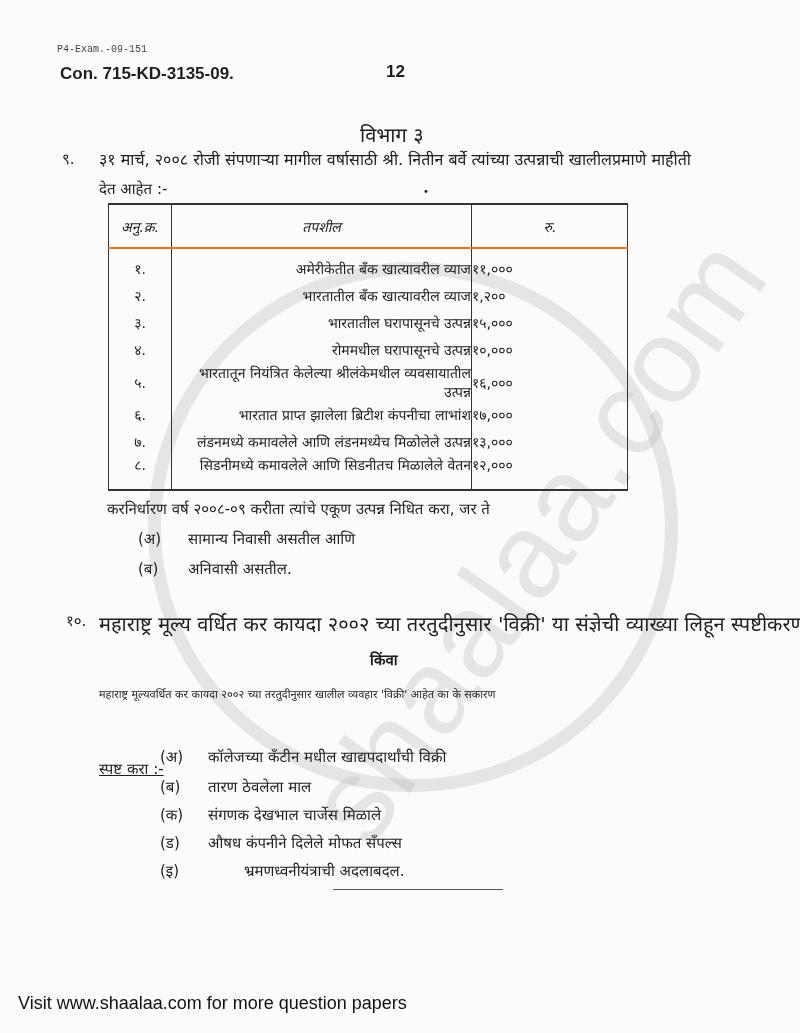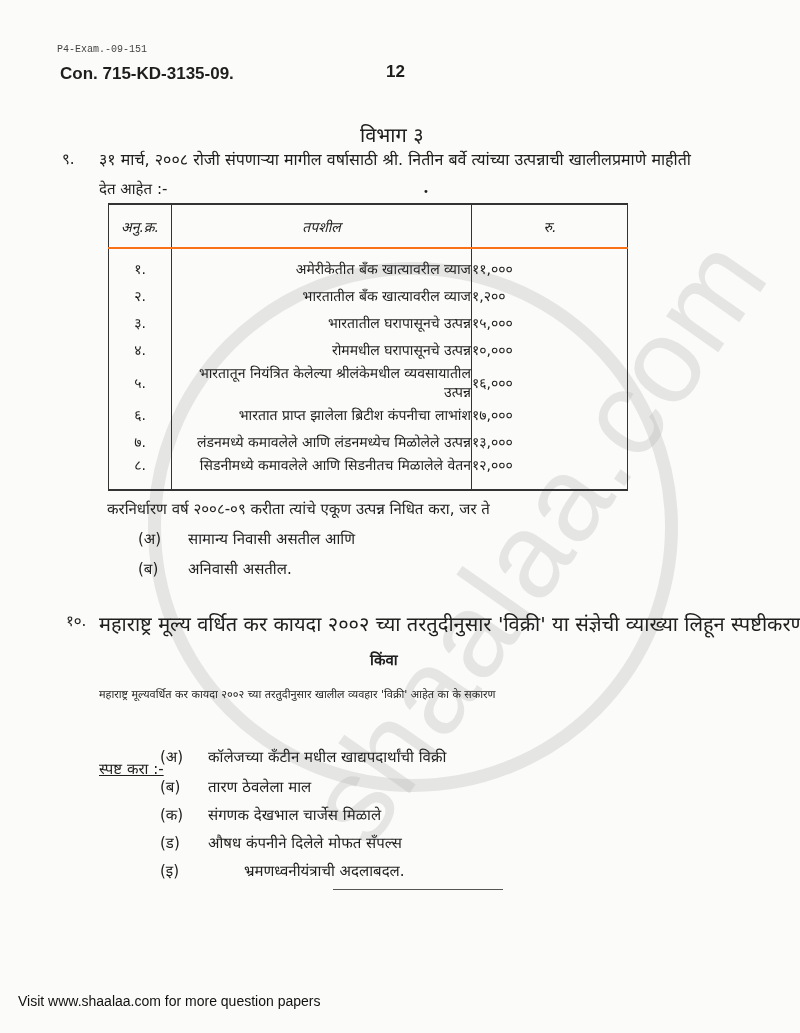--- a/index.html
+++ b/index.html
@@ -35,21 +35,21 @@
     table.income th {
       height: 40px; font-weight: normal; border-top: 2px solid #333; border-bottom: 2px solid #f97316; font-style: italic;
     }
     table.income td { height: 27px; padding: 0; }
     table.income tr:first-child td { padding-top: 6px; }
     table.income tr:last-child td { border-bottom: 2px solid #333; height: 34px; vertical-align: top; }
     .c-sr { width: 60px; text-align: center; }
     .c-desc { text-align: right; padding-left: 10px !important; }
     .c-amt { width: 125px; text-align: left; padding-right: 30px !important; }
     .rule { position: absolute; left: 333px; top: 889px; width: 170px; height: 1px; background: #555; }
-    .footer { left: 18px; top: 993px; font-size: 14px; font-family: "Liberation Sans", sans-serif; color: #111; }
+    .footer { left: 18px; top: 993px; font-size: 18px; font-family: "Liberation Sans", sans-serif; color: #111; }
     .dot { left: 423px; top: 186px; font-size: 10px; }
   </style>
 </head>
 <body>
 
 <div class="watermark"></div>
 <div class="wm-text">shaalaa.com</div>
 
 <div class="abs small-code">P4-Exam.-09-151</div>
 <div class="abs con-code">Con. 715-KD-3135-09.</div>

